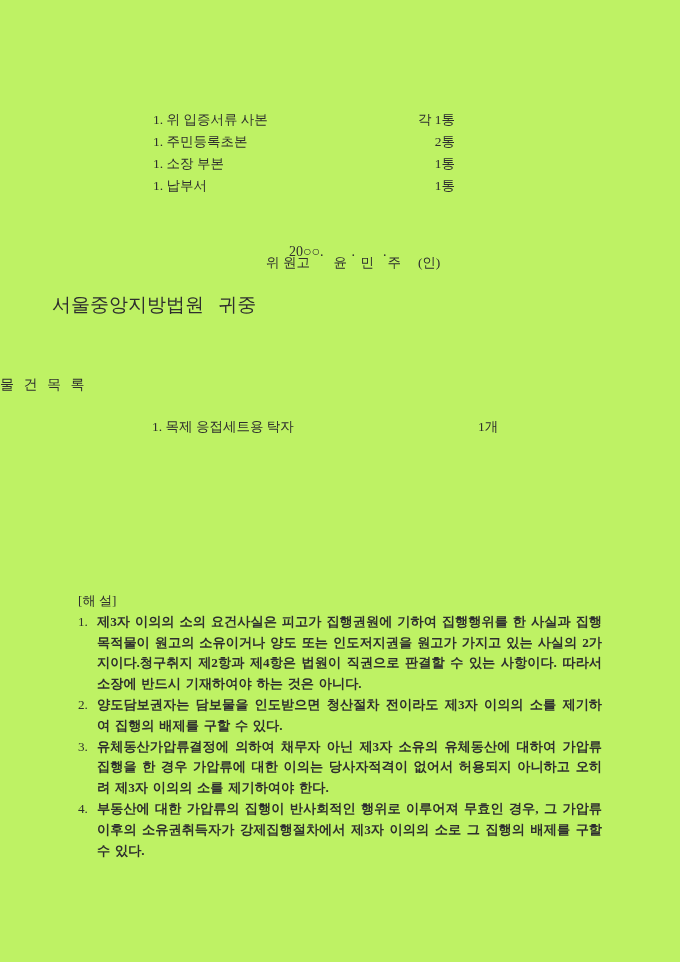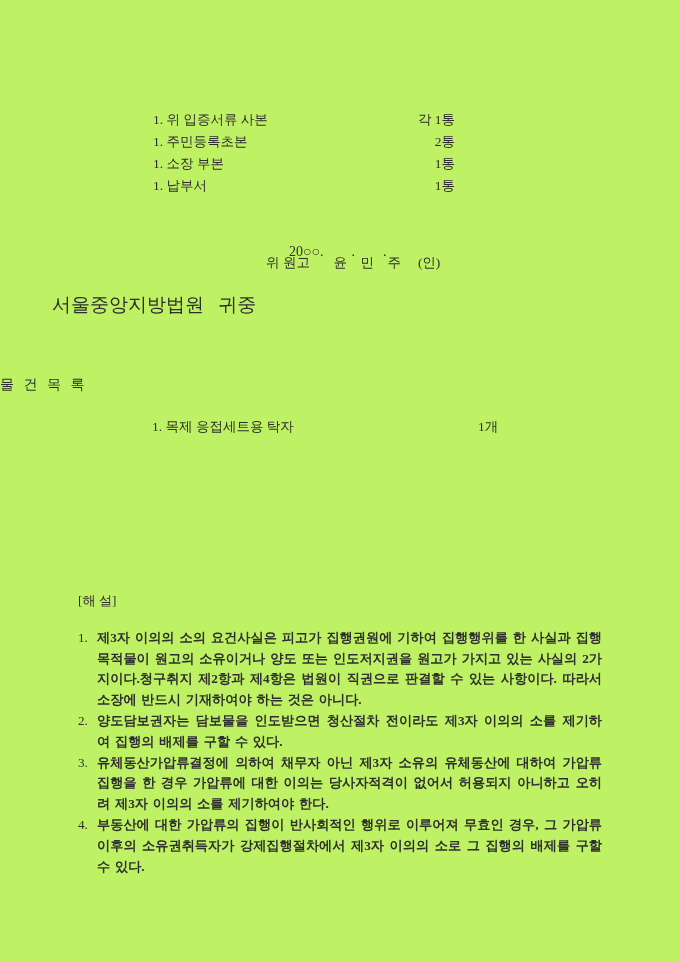--- a/index.html
+++ b/index.html
@@ -87,21 +87,21 @@
   
   .commentary {
     position: absolute;
     left: 78px;
     top: 591px;
     width: 524px;
     font-size: 13.2px;
     line-height: 20.8px;
   }
   .c-title {
-    margin-bottom: 16px;
+    margin-bottom: 0;
     white-space: pre;
   }
   .c-item { display: flex; }
   .c-no { width: 19px; flex: none; }
   .c-text {
     flex: 1;
     text-align: justify;
     word-break: break-all;
     word-spacing: 1.5px;
     font-weight: bold;

